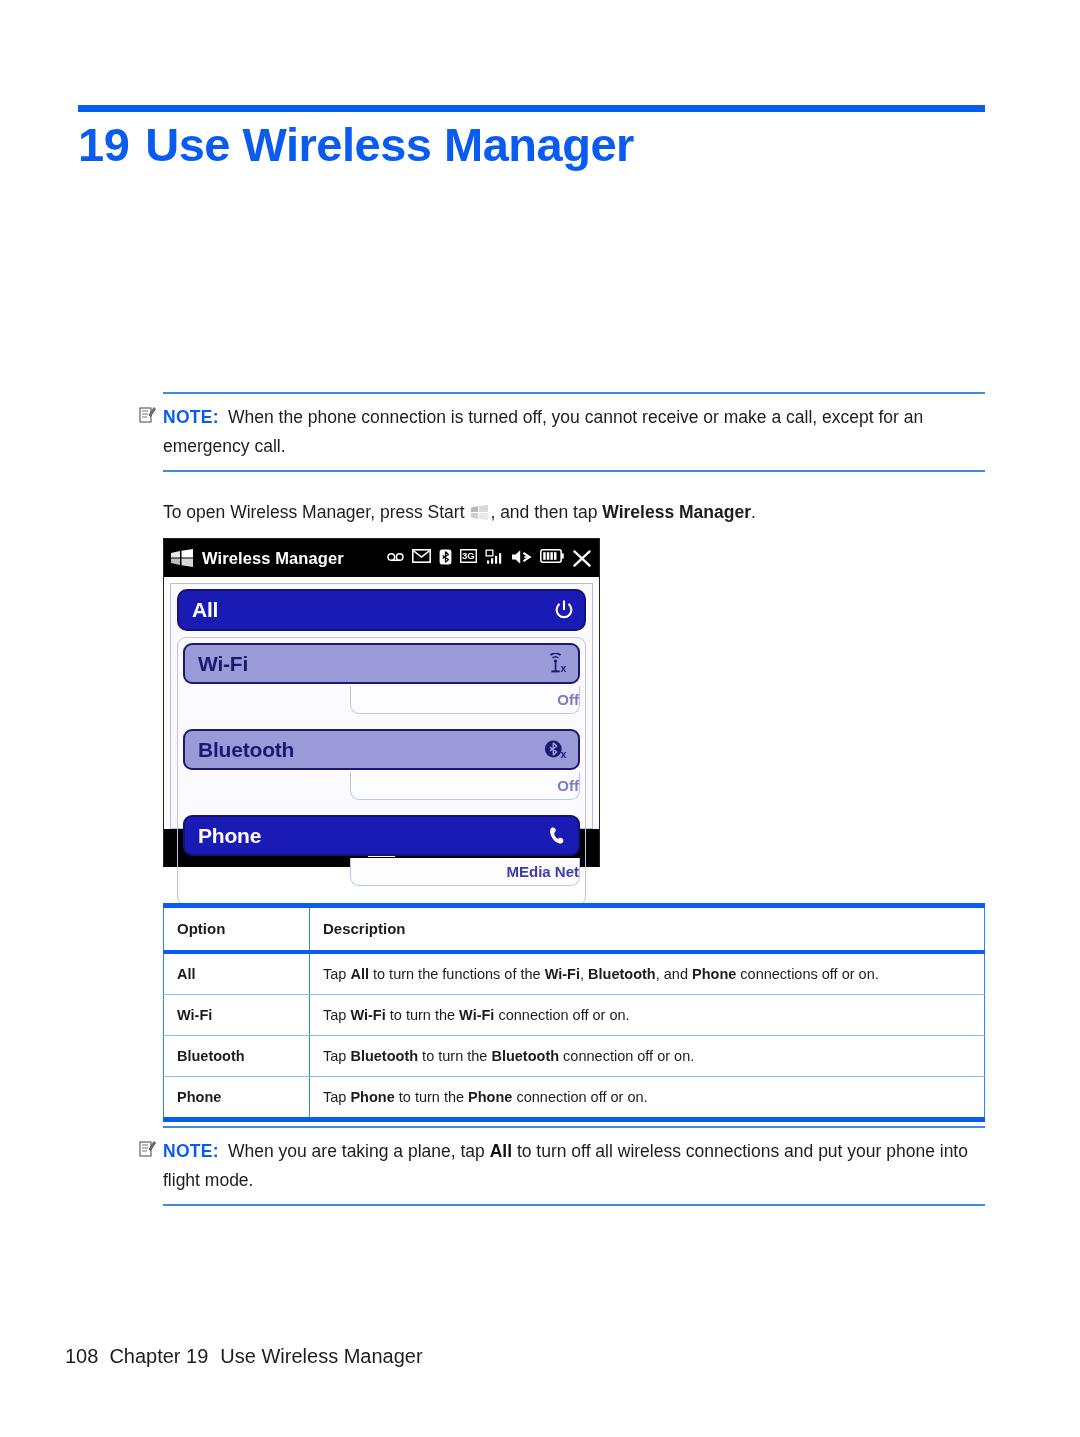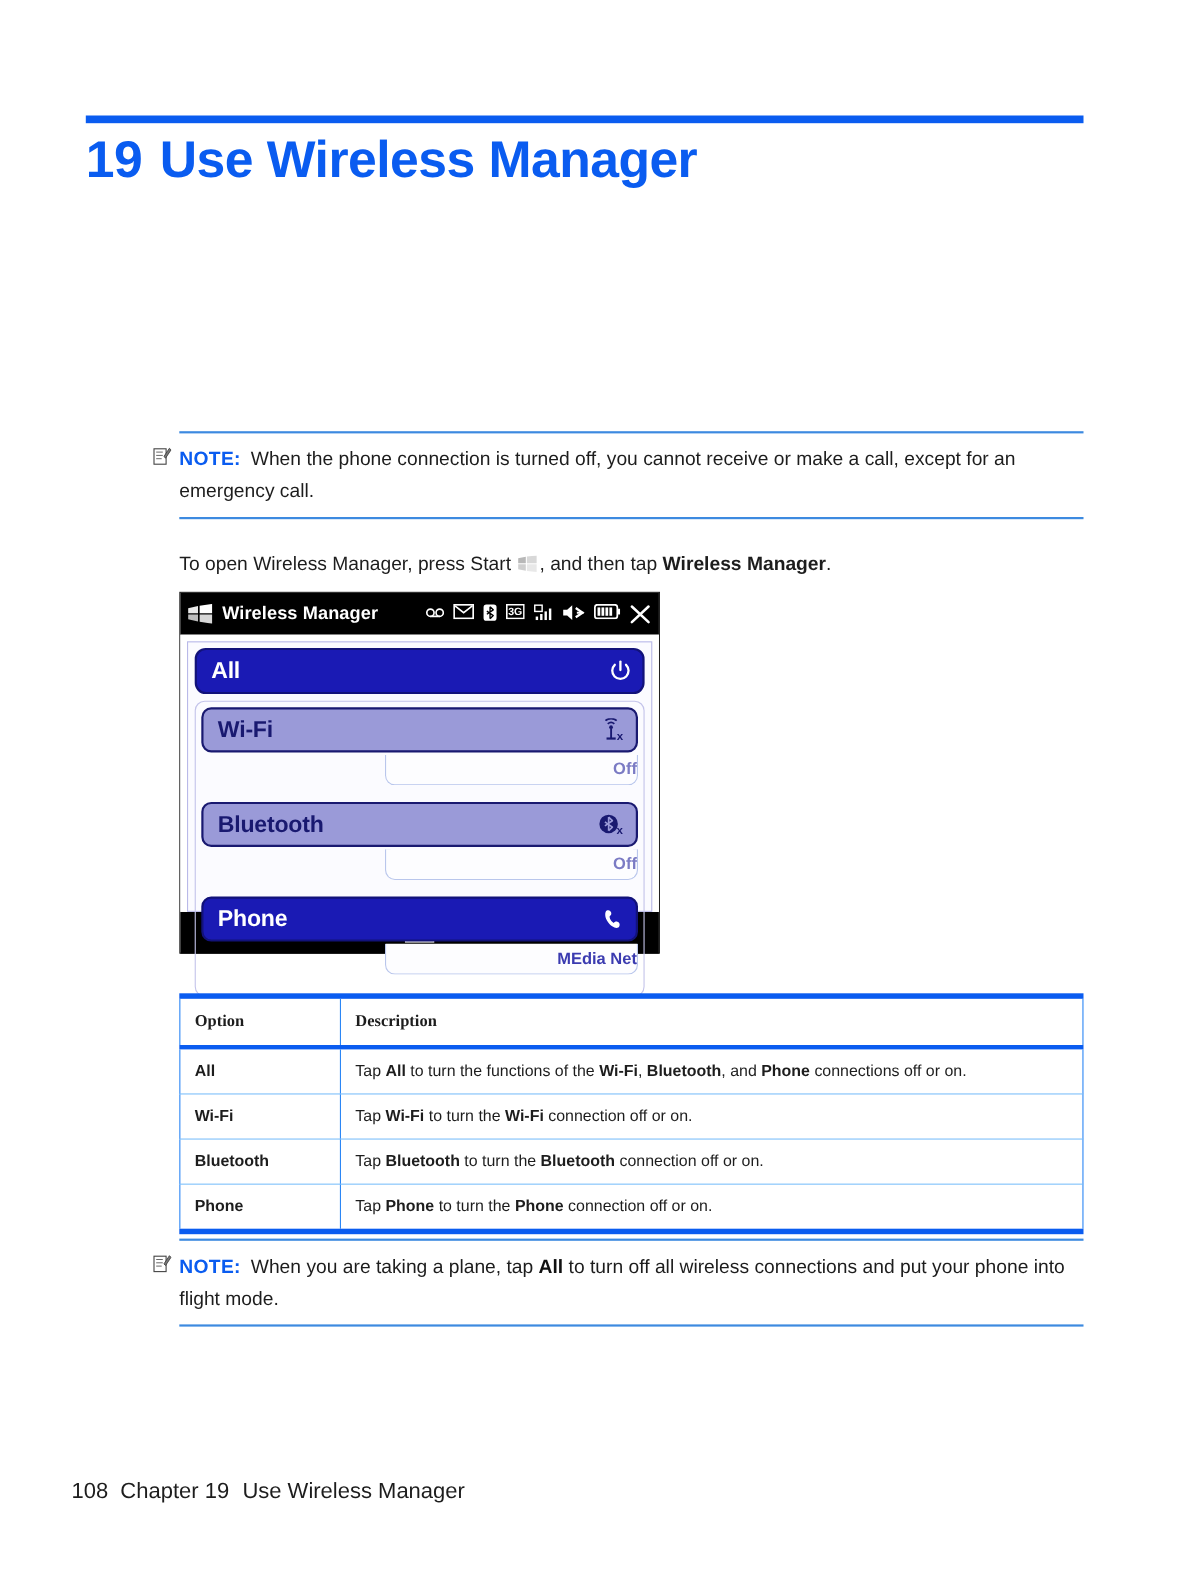--- a/index.html
+++ b/index.html
@@ -234,21 +234,20 @@
     color: #1d1d1d;
     box-sizing: border-box;
   }
   .opt-table thead th {
     border-top: 5px solid #0a5cf0;
     border-bottom: 4px solid #0a5cf0;
     font-weight: bold;
     font-size: 15px;
     padding-top: 11px;
     padding-bottom: 11px;
-    font-family: Liberation Serif, serif;
   }
   .opt-table tbody tr:last-child td {
     border-bottom: 5px solid #0a5cf0;
   }
   .opt-table td.c1 { width: 146px; font-weight: bold; }
   .opt-table td b, .opt-table th b { font-weight: bold; }
 
   
   .note-bottom {
     position: absolute;

